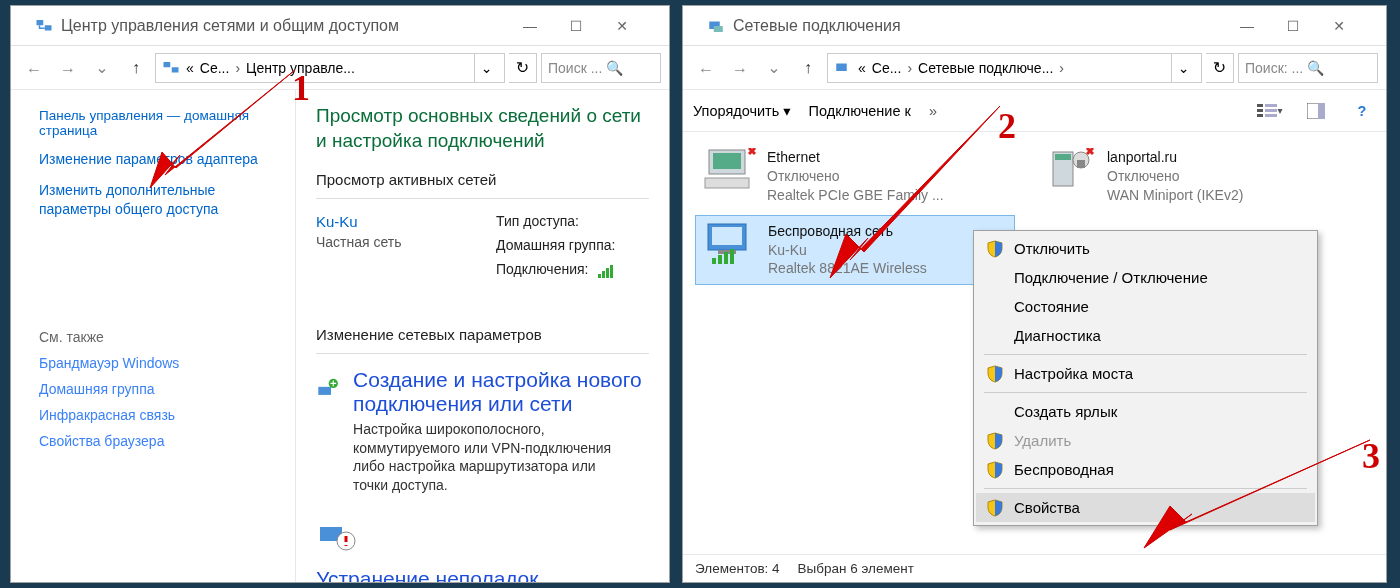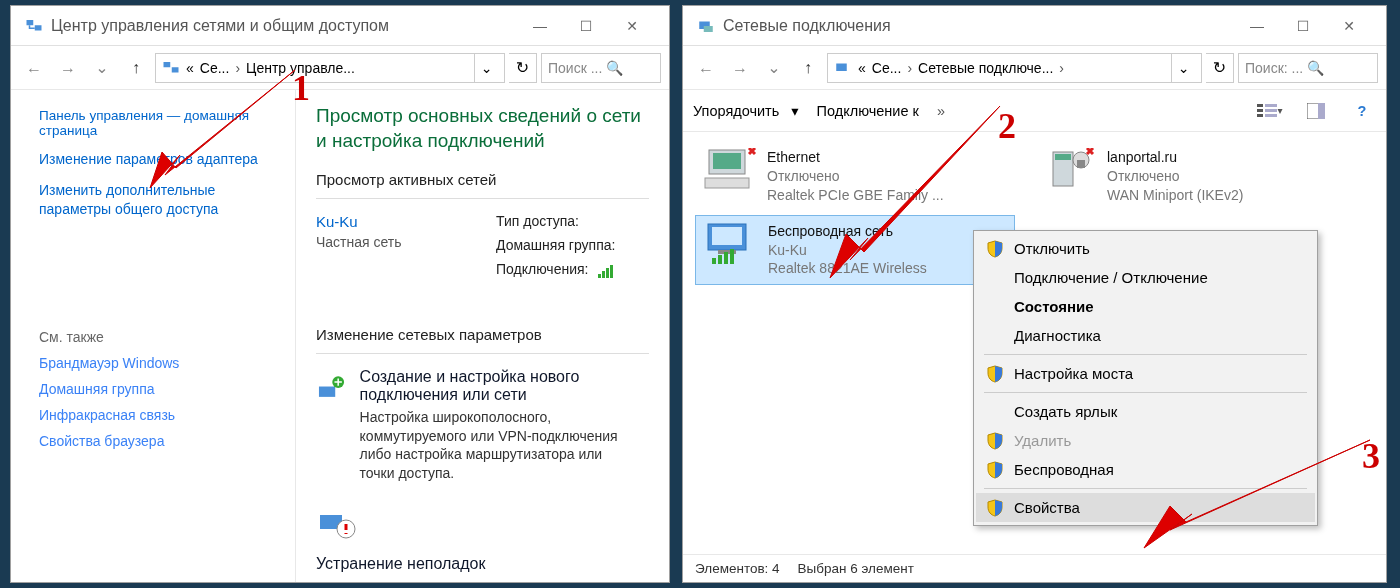--- a/index.html
+++ b/index.html
@@ -12,21 +12,21 @@
     display: flex;
     flex-direction: column;
   }
   .win-left { left: 10px; top: 5px; width: 660px; height: 578px; }
   .win-right { left: 682px; top: 5px; width: 705px; height: 578px; }
 
   .titlebar {
     height: 40px;
     display: flex;
     align-items: center;
-    padding: 0 14px;
+    padding: 0 24px;
     border-bottom: 1px solid #e0e0e0;
   }
   .titlebar .icon { width: 18px; height: 18px; margin-right: 8px; }
   .title { color: #555; font-size: 16px; flex: 1; white-space: nowrap; overflow: hidden; }
   .winbtns { display: flex; }
   .winbtn { width: 46px; height: 30px; display: flex; align-items: center; justify-content: center; color: #666; font-size: 14px; cursor: pointer; }
 
   .addrbar {
     height: 44px;
     display: flex;
@@ -88,34 +88,34 @@
   .netrow { display:flex; gap: 30px; margin-bottom: 20px; }
   .netrow .col1 { width: 150px; }
   .netrow .col1 .name { font-size: 15px; }
   .netrow .col1 .type { color:#555; font-size:14px; margin-top:4px; }
   .netrow .col2 { flex:1; }
   .kv { margin-bottom: 8px; font-size:14px; }
   .kvlabel { color:#222; }
   .change-sect { margin-top: 40px; }
   .option-row { display:flex; gap:14px; margin: 12px 0 0 0; }
   .option-row .icon { width:40px; height:40px; }
-  .option-row .txt .link { color:#0f172a; cursor:pointer; font-size:16px; }
+  .option-row .txt .link { color:#1d4ed8; cursor:pointer; font-size:21px; }
   .option-row .txt .desc { color:#333; font-size:14px; line-height:1.35; margin-top:4px; max-width: 280px; }
 
   
   .toolbar-right {
     height: 42px;
     display:flex;
     align-items:center;
     padding: 0 10px;
     gap: 18px;
     font-size:14.5px;
     border-bottom:1px solid #e8e8e8;
   }
-  .tool-drop { display:flex;align-items:center;gap:12px;cursor:pointer; }
+  .tool-drop { display:flex;align-items:center;gap:4px;cursor:pointer; }
   .tool-overflow { color:#555; }
   .tool-spacer { flex:1; }
   .viewbtn { width:28px;height:28px;display:flex;align-items:center;justify-content:center;color:#555;cursor:pointer; }
 
   .body-right { flex:1; position:relative; padding: 10px 12px; }
   .conn-grid { display:flex; flex-wrap:wrap; gap: 4px 20px; align-content:flex-start; }
   .conn-item {
     width: 320px;
     display:flex;
     gap:10px;
@@ -140,21 +140,21 @@
     font-size:15px;
     padding: 3px 2px;
   }
   .ctx-item {
     padding: 6px 14px 6px 38px;
     display:flex;
     position:relative;
     cursor:pointer;
   }
   .ctx-item.hovered { background:#ddd; }
-  .ctx-item.bold { font-weight:700; }
+  .ctx-item.bold { font-weight:400; }
   .ctx-item .shield {
     position:absolute; left:10px; width:18px; height:18px;
   }
   .ctx-sep { height:1px; background:#ccc; margin: 4px 8px; }
 
   .statusbar {
     height: 28px;
     border-top:1px solid #e8e8e8;
     display:flex;
     align-items:center;

